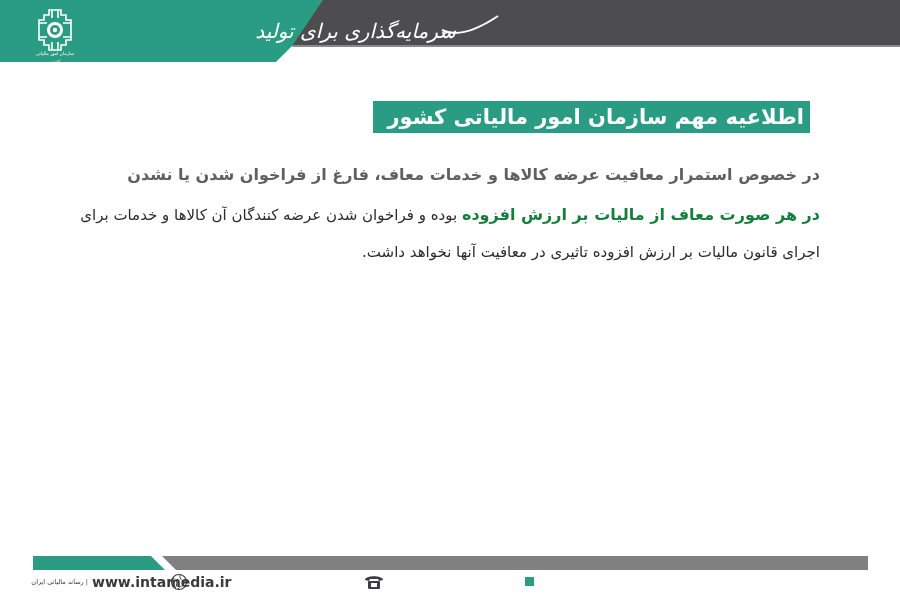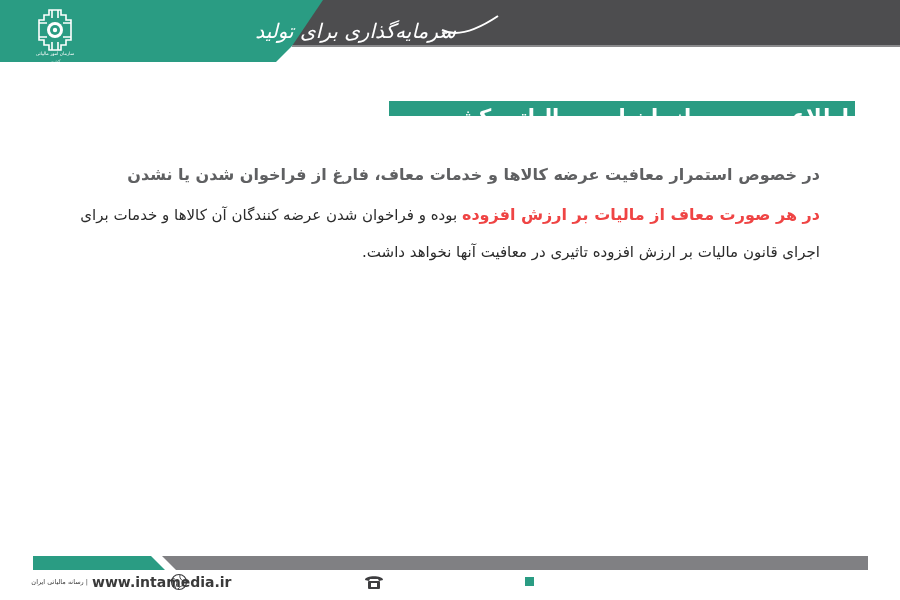--- a/index.html
+++ b/index.html
@@ -38,23 +38,22 @@
   }
   .logo {
     position: absolute; left: 38px; top: 6px; width: 34px; height: 48px;
   }
   .logo-caption {
     position: absolute; left: 30px; top: 50px; width: 50px; height: 8px;
     font-size: 4.5px; color: #ffffff; text-align: center; direction: rtl; line-height: 8px;
   }
   
   .title-box {
-    position: absolute; left: 389px; top: 101px; width: 437px; height: 15px;
+    position: absolute; left: 373px; top: 101px; width: 437px; height: 32px;
     background: #2a9c83;
-    padding-left: 29px;
   }
   .title {
     position: absolute; right: 6px; top: 0; height: 32px; line-height: 32px;
     color: #ffffff; font-weight: bold; font-size: 21px; direction: rtl; white-space: nowrap;
   }
   .subtitle {
     position: absolute; right: 80px; top: 150px; width: 720px;
     text-align: right; direction: rtl; color: #5f6062; font-weight: bold; font-size: 16px;
     white-space: nowrap; line-height: 28px; margin-top: 11px;
   }
@@ -62,21 +61,21 @@
     position: absolute; right: 80px; top: 196px; width: 760px;
     direction: rtl; text-align: right; color: #2b2b2b;
   }
   .body-heading {
     font-weight: bold; font-size: 16.5px; line-height: 30px; height: 30px; color: #1e1e1e;
     white-space: nowrap;
   }
   .body-line {
     font-size: 15px; line-height: 37px; height 37px; white-space: nowrap; color: #2b2b2b;
   }
-  .body-line b { font-weight: bold; font-size: 16px; color: #ef4444; }
+  .body-line b { font-weight: bold; font-size: 16px; color: #15803d; }
   
   .footer-green {
     position: absolute; left: 33px; top: 556px; width: 132px; height: 14px;
     background: #2a9c83;
     clip-path: polygon(0 0, 118px 0, 132px 14px, 0 14px);
   }
   .footer-gray {
     position: absolute; left: 162px; top: 556px; width: 706px; height: 14px;
     background: #808083;
     clip-path: polygon(0 0, 706px 0, 706px 14px, 14px 14px);

